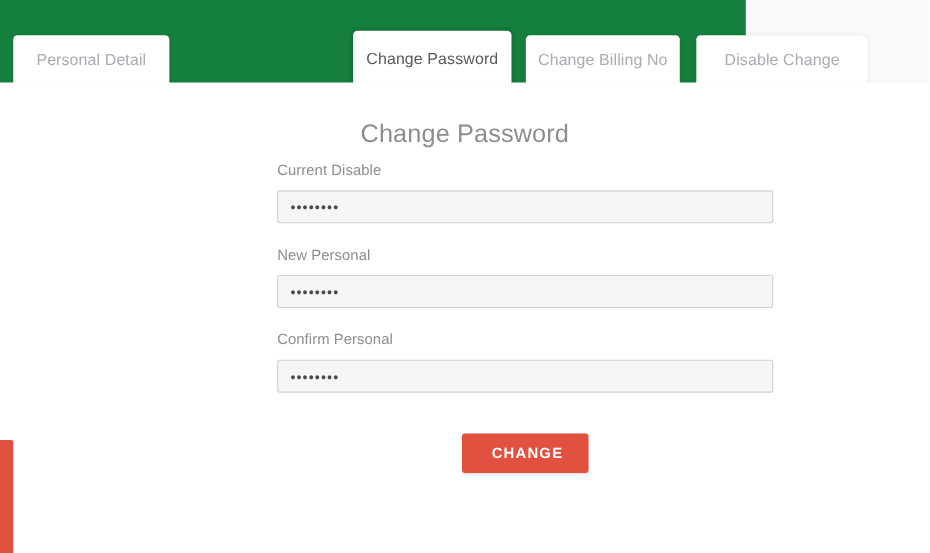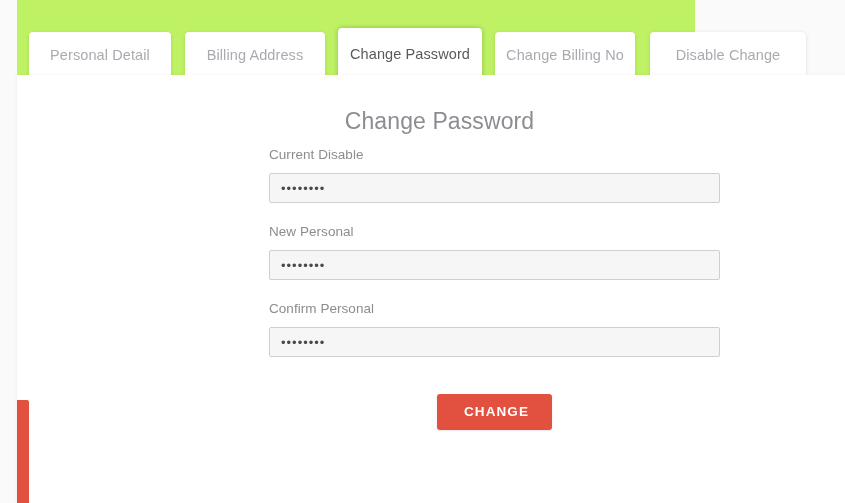--- a/index.html
+++ b/index.html
@@ -14,24 +14,24 @@
     overflow: hidden;
     background: #fafafa;
     font-family: "Liberation Sans", sans-serif;
     -webkit-font-smoothing: antialiased;
     position: relative;
   }
 
   
   #page-root {
     position: absolute;
-    left: 17px; top: 0;
+    left: 0; top: 0;
     width: 678px;
     height: 503px;
-    background: #bef264;
+    background: #15803d;
   }
 
   
   #left-rail {
     position: absolute;
     left: 0;
     top: 400px;
     width: 12px;
     height: 103px;
     background: #e2503f;
@@ -152,23 +152,20 @@
 </style>
 </head>
 <body>
 
 <div id="page-root">
 
   <div id="tabs">
       <div class="tab" style="left: 12px; width: 142px;">
         <span>Personal Detail</span>
       </div>
-      <div class="tab" style="left: 168px; width: 140px;">
-        <span>Billing Address</span>
-      </div>
       <div class="tab active" style="left: 321px; width: 144px;">
         <span>Change Password</span>
       </div>
       <div class="tab" style="left: 478px; width: 140px;">
         <span>Change Billing No</span>
       </div>
       <div class="tab" style="left: 633px; width: 156px;">
         <span>Disable Change</span>
       </div>
     </div>

